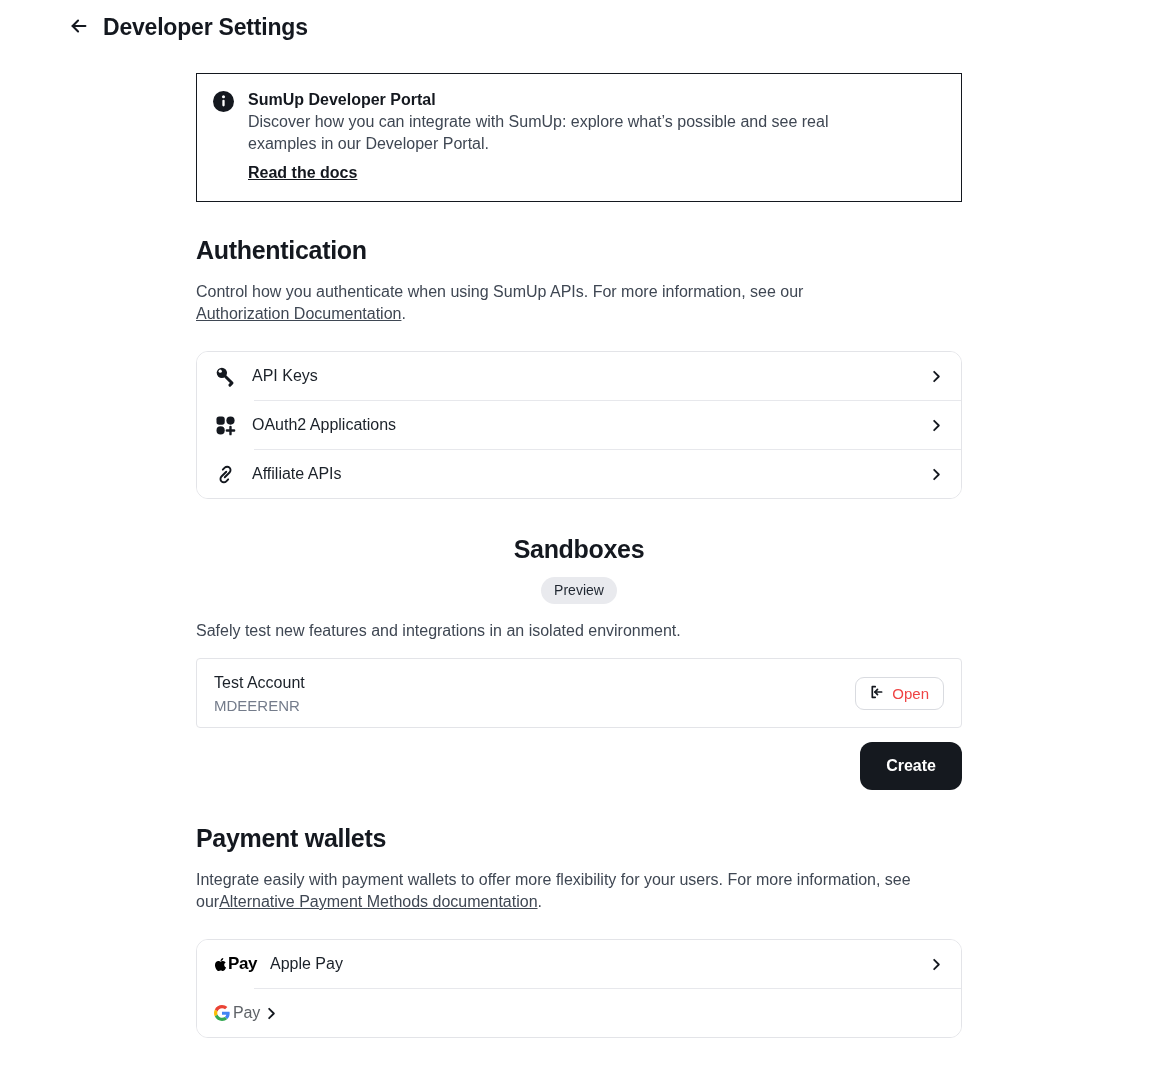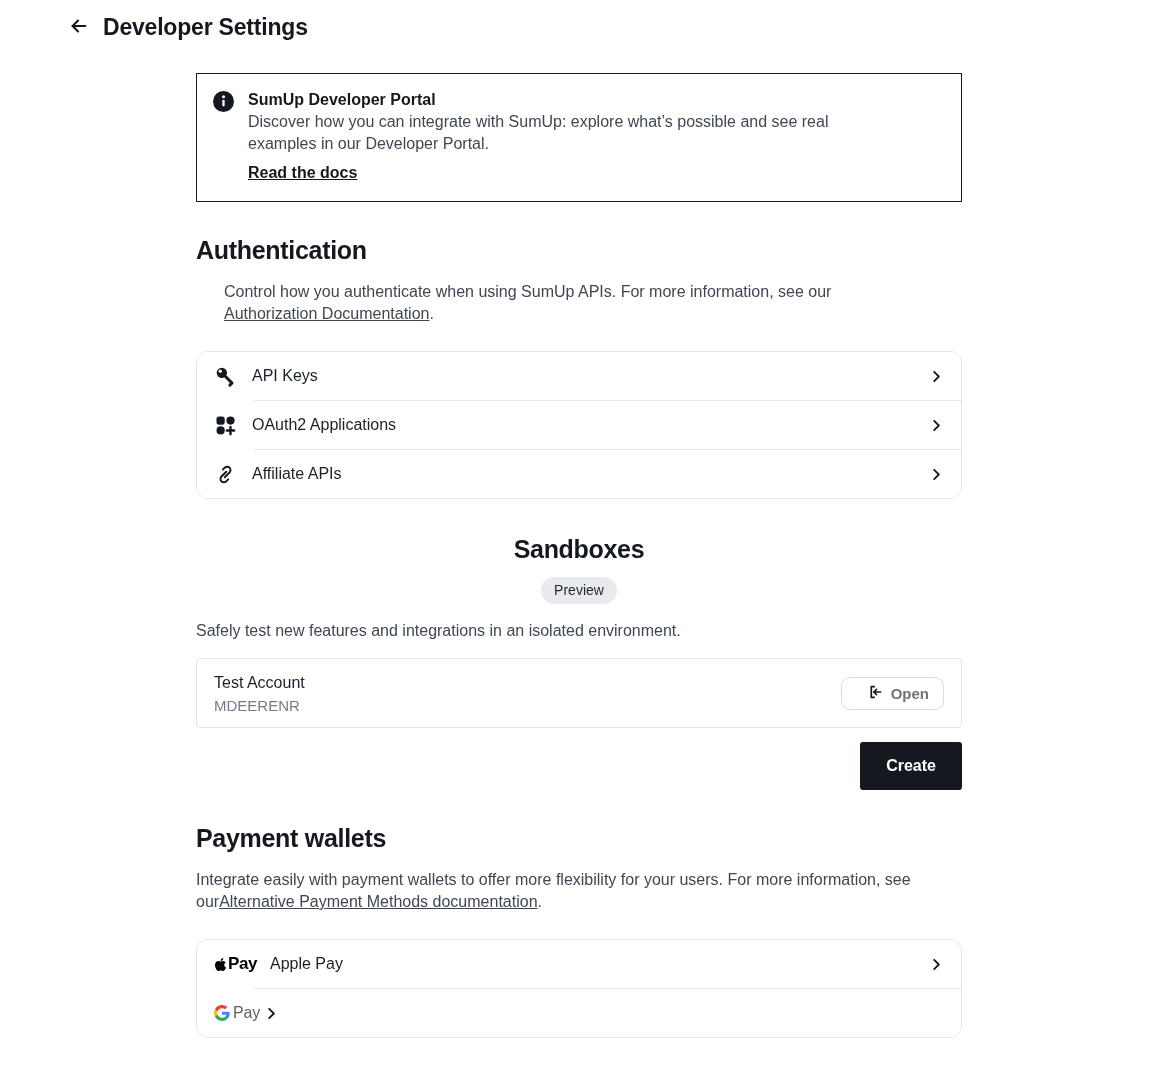--- a/index.html
+++ b/index.html
@@ -18,44 +18,44 @@
   
   .info-box { margin-top:21px; display:flex; gap:14px; border:1.5px solid #14181f; border-radius:0; padding:15px 20px 19px 16px; }
   .info-icon { flex:0 0 auto; margin-top:2px; }
   .info-title { font-size:16px; font-weight:700; line-height:22px; }
   .info-body { font-size:16px; line-height:22px; color:#3f4753; max-width:604px; }
   .info-link { display:inline-block; margin-top:9px; font-size:16px; font-weight:700; color:#14181f; text-decoration:underline; cursor:pointer; }
 
   
   .section-h { margin-top:34px; font-size:25px; font-weight:700; letter-spacing:-0.3px; color:#14181f; }
   .section-desc { margin-top:16px; font-size:16px; line-height:22px; color:#3f4753; }
-  .desc-auth { max-width:630px;margin-left:28px; }
+  .desc-auth { max-width:630px; }
   .desc-wallets { max-width:748px; }
   .inline-link { color:#3f4753; text-decoration:underline; cursor:pointer; }
 
   
   .card { margin-top:26px; border:1px solid #e3e4e8; border-radius:12px; overflow:hidden; background:#fff; }
   .row { display:flex; align-items:center; height:48px; padding:0 17px; cursor:pointer; background:#fff; }
   .row-icon { width:23px; height:23px; margin-right:15px; display:flex; align-items:center; justify-content:center; flex:0 0 auto; }
   .row-label { flex:1; font-size:16px; color:#1b2129; }
   .chevron { display:flex; flex:0 0 auto; }
   .divider { height:1px; background:#e7e8ec; margin-left:57px; }
 
   
   .heading-row { display:flex; align-items:center; gap:13px; margin-top:36px;flex-direction:column; }
   .heading-row .section-h { margin-top:0; }
   .badge { background:#e9eaee; border-radius:999px; padding:5px 13px 6px 13px; font-size:14px; color:#1f2630; }
 
   .account-card { margin-top:16px; border:1px solid #e3e4e8; border-radius:4px; padding:13px 17px; display:flex; align-items:center; justify-content:space-between; background:#fff; }
   .account-name { font-size:16px; color:#1b2129; line-height:22px; }
   .account-code { margin-top:3px; font-size:15px; color:#747c8b; }
-  .open-btn { display:flex; align-items:center; gap:8px; border:1px solid #d9dbe0; background:#fff; border-radius:9px; padding:6px 14px 6px 25px; font-size:15px; font-weight:700; color:#737373; cursor:pointer; font-family:inherit; }
+  .open-btn { display:flex; align-items:center; gap:8px; border:1px solid #d9dbe0; background:#fff; border-radius:9px; padding:6px 14px 6px 12px; font-size:15px; font-weight:400; color:#ef4444; cursor:pointer; font-family:inherit; }
 
   .create-row { display:flex; justify-content:flex-end; margin-top:14px; }
-  .create-btn { background:#15191f; color:#fff; border:none; border-radius:3px; height:48px; padding:0 26px; font-size:16px; font-weight:700; cursor:pointer; font-family:inherit; }
+  .create-btn { background:#15191f; color:#fff; border:none; border-radius:12px; height:48px; padding:0 26px; font-size:16px; font-weight:700; cursor:pointer; font-family:inherit; }
 
   
   .wallet-badge { width:50px; display:flex; align-items:center; flex:0 0 auto; }
   .wallet-label { margin-left:6px; flex:1; font-size:16px; color:#1b2129; }
   .applepay-mark { display:flex; align-items:center; gap:1px; font-size:17px; font-weight:600; letter-spacing:-0.4px; color:#000; }
   .gpay-mark { display:flex; align-items:center; gap:3px; font-size:16px; color:#5f6368; letter-spacing:-0.2px; }
 </style>
 </head>
 <body>
 

